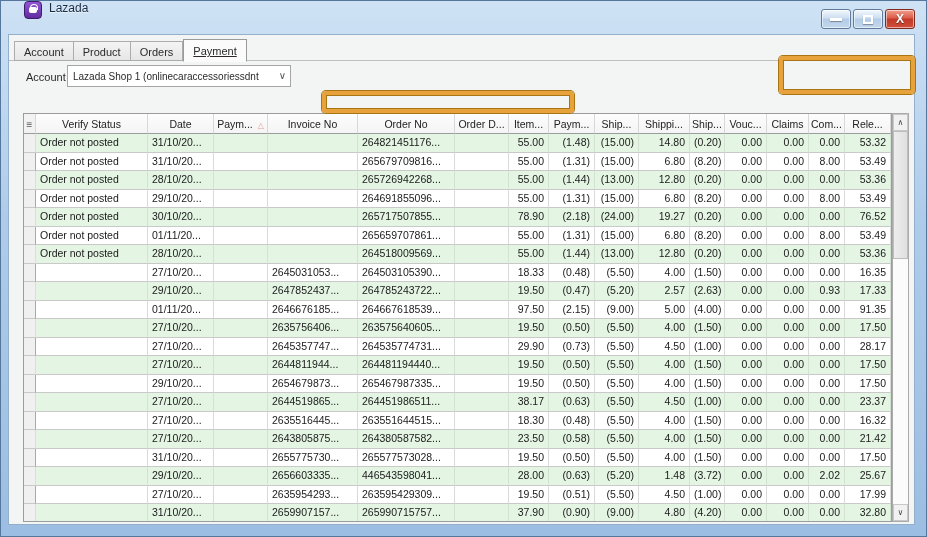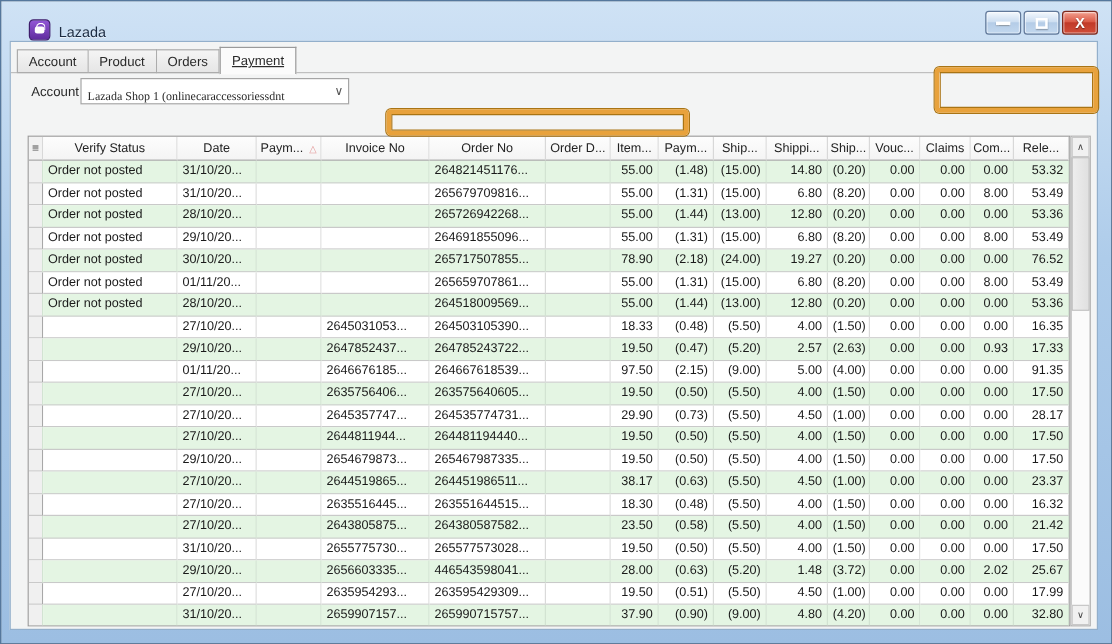--- a/index.html
+++ b/index.html
@@ -6,21 +6,21 @@
   html,body { width:927px; height:537px; overflow:hidden; }
   body { font-family:"Liberation Sans", sans-serif; background:#888; }
 
   .window {
     position:relative; width:927px; height:537px;
     background:linear-gradient(180deg,#CFE2F5 0%,#AECCEA 40%,#9CBEE2 100%);
     border:1px solid #55779C;
   }
 
   
-  .titlebar { position:absolute; left:0; top:0; width:100%; height:33px; display:flex; align-items:flex-end; padding-left:23px; }
+  .titlebar { position:absolute; left:0; top:0; width:100%; height:33px; display:flex; align-items:flex-start; padding-left:23px; }
   .app-icon {
     width:18px; height:18px; border-radius:4px; margin-right:7px;
     background:linear-gradient(180deg,#9257D6,#5F2C9E);
     border:1px solid #3E1C6B; position:relative;
   }
   .app-icon::before { content:""; position:absolute; left:4px; top:5px; width:8px; height:6px; background:#fff; border-radius:2px; }
   .app-icon::after  { content:""; position:absolute; left:5px; top:2px; width:6px; height:5px; border:1.5px solid #fff; border-bottom:none; border-radius:4px 4px 0 0; }
   .title-text { font-size:12px; color:#1B2B42; text-shadow:0 1px 0 rgba(255,255,255,.6); }
 
   .win-buttons { position:absolute; right:11px; top:8px; display:flex; gap:2px; }
@@ -54,21 +54,21 @@
     border:1px solid #9A9A9A; border-bottom:1px solid #FBFBFB;
     position:relative; top:1px;text-decoration:underline;
   }
   .tabline { position:absolute; left:8px; top:59px; width:905px; border-top:1px solid #BFBFBF; z-index:1; }
 
   
   .account-label { position:absolute; left:25px; top:70px; font-size:11px; color:#2A2A2A; }
   .account-combo {
     position:absolute; left:66px; top:64px; width:224px; height:22px;
     background:#FFFFFF; border:1px solid #A5A5A5; font-size:10px; color:#2A2A2A;
-    display:flex; align-items:flex-end; padding:0 18px 0 5px; white-space:nowrap; overflow:hidden;font-family:Liberation Serif, serif;
+    display:flex; align-items:center; padding:0 18px 0 5px; white-space:nowrap; overflow:hidden;
   }
   .combo-arrow { position:absolute; right:4px; top:4px; font-size:10px; color:#555; }
 
   .btn {
     position:absolute; font-size:11px; color:#2A2A2A; text-align:center;
     background:linear-gradient(180deg,#F7F7F7,#E4E4E4 60%,#D8D8D8);
     border:1px solid #8E8E8E; display:flex; align-items:center; justify-content:center;
   }
   .btn-loadcsv { left:661px; top:62px; width:117px; height:24px; }
   .btn-post { left:786px; top:62px; width:121px; height:25px;

